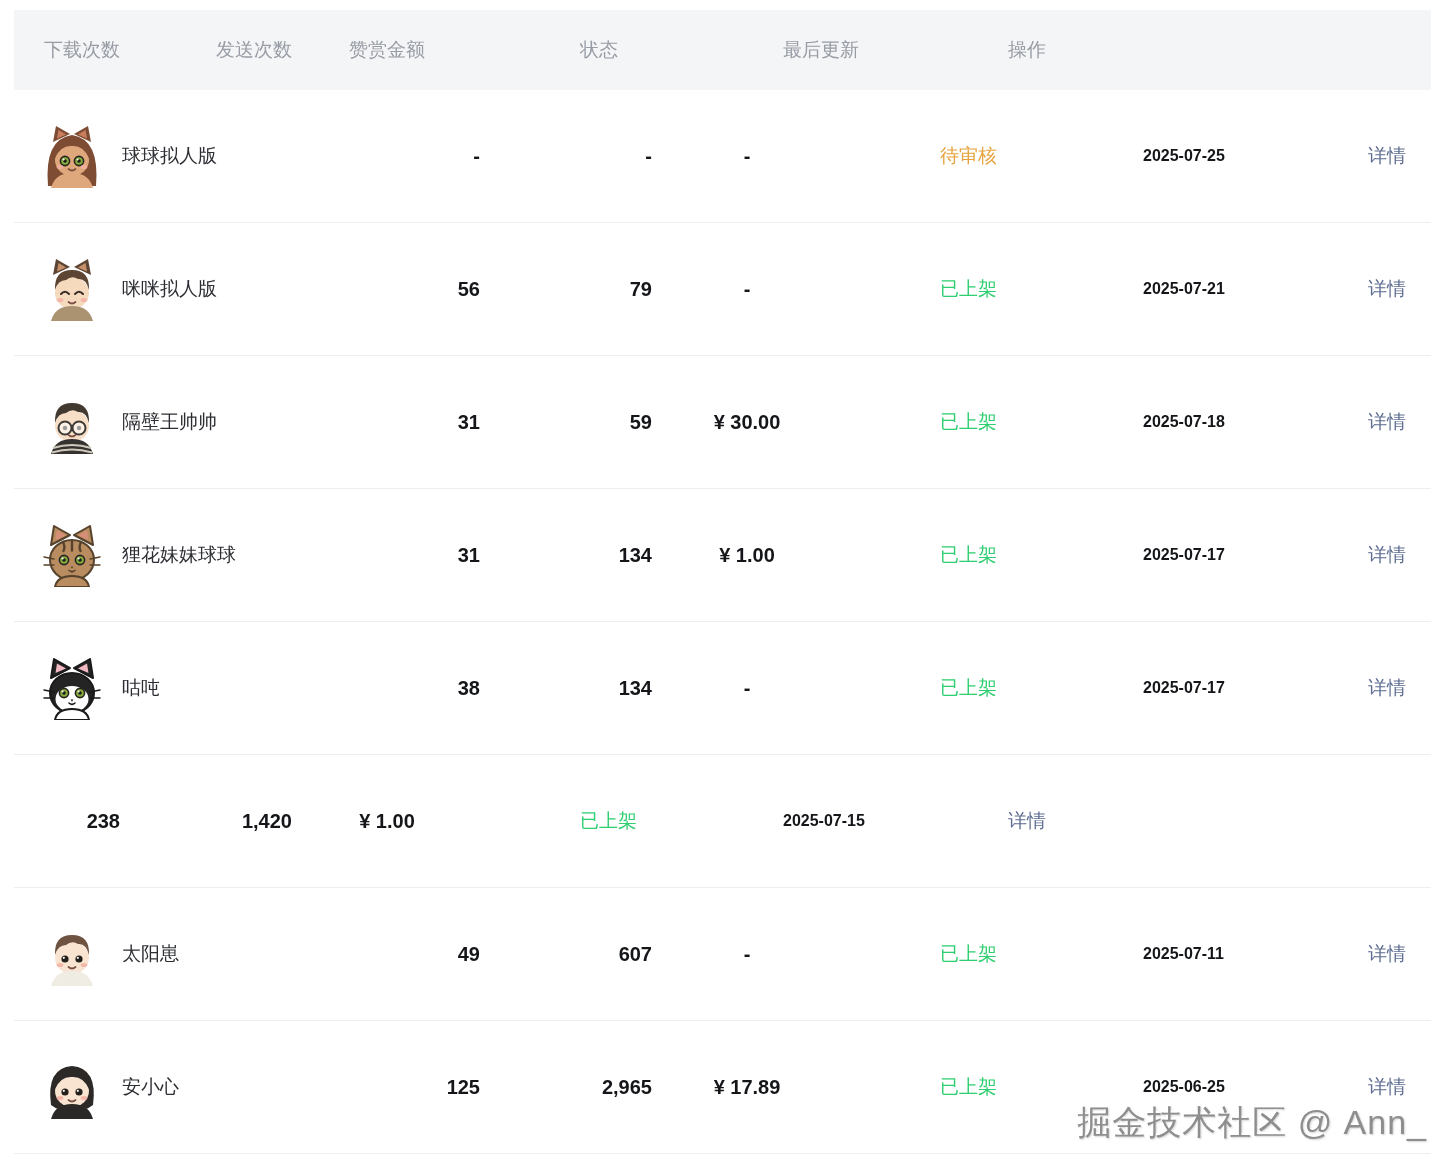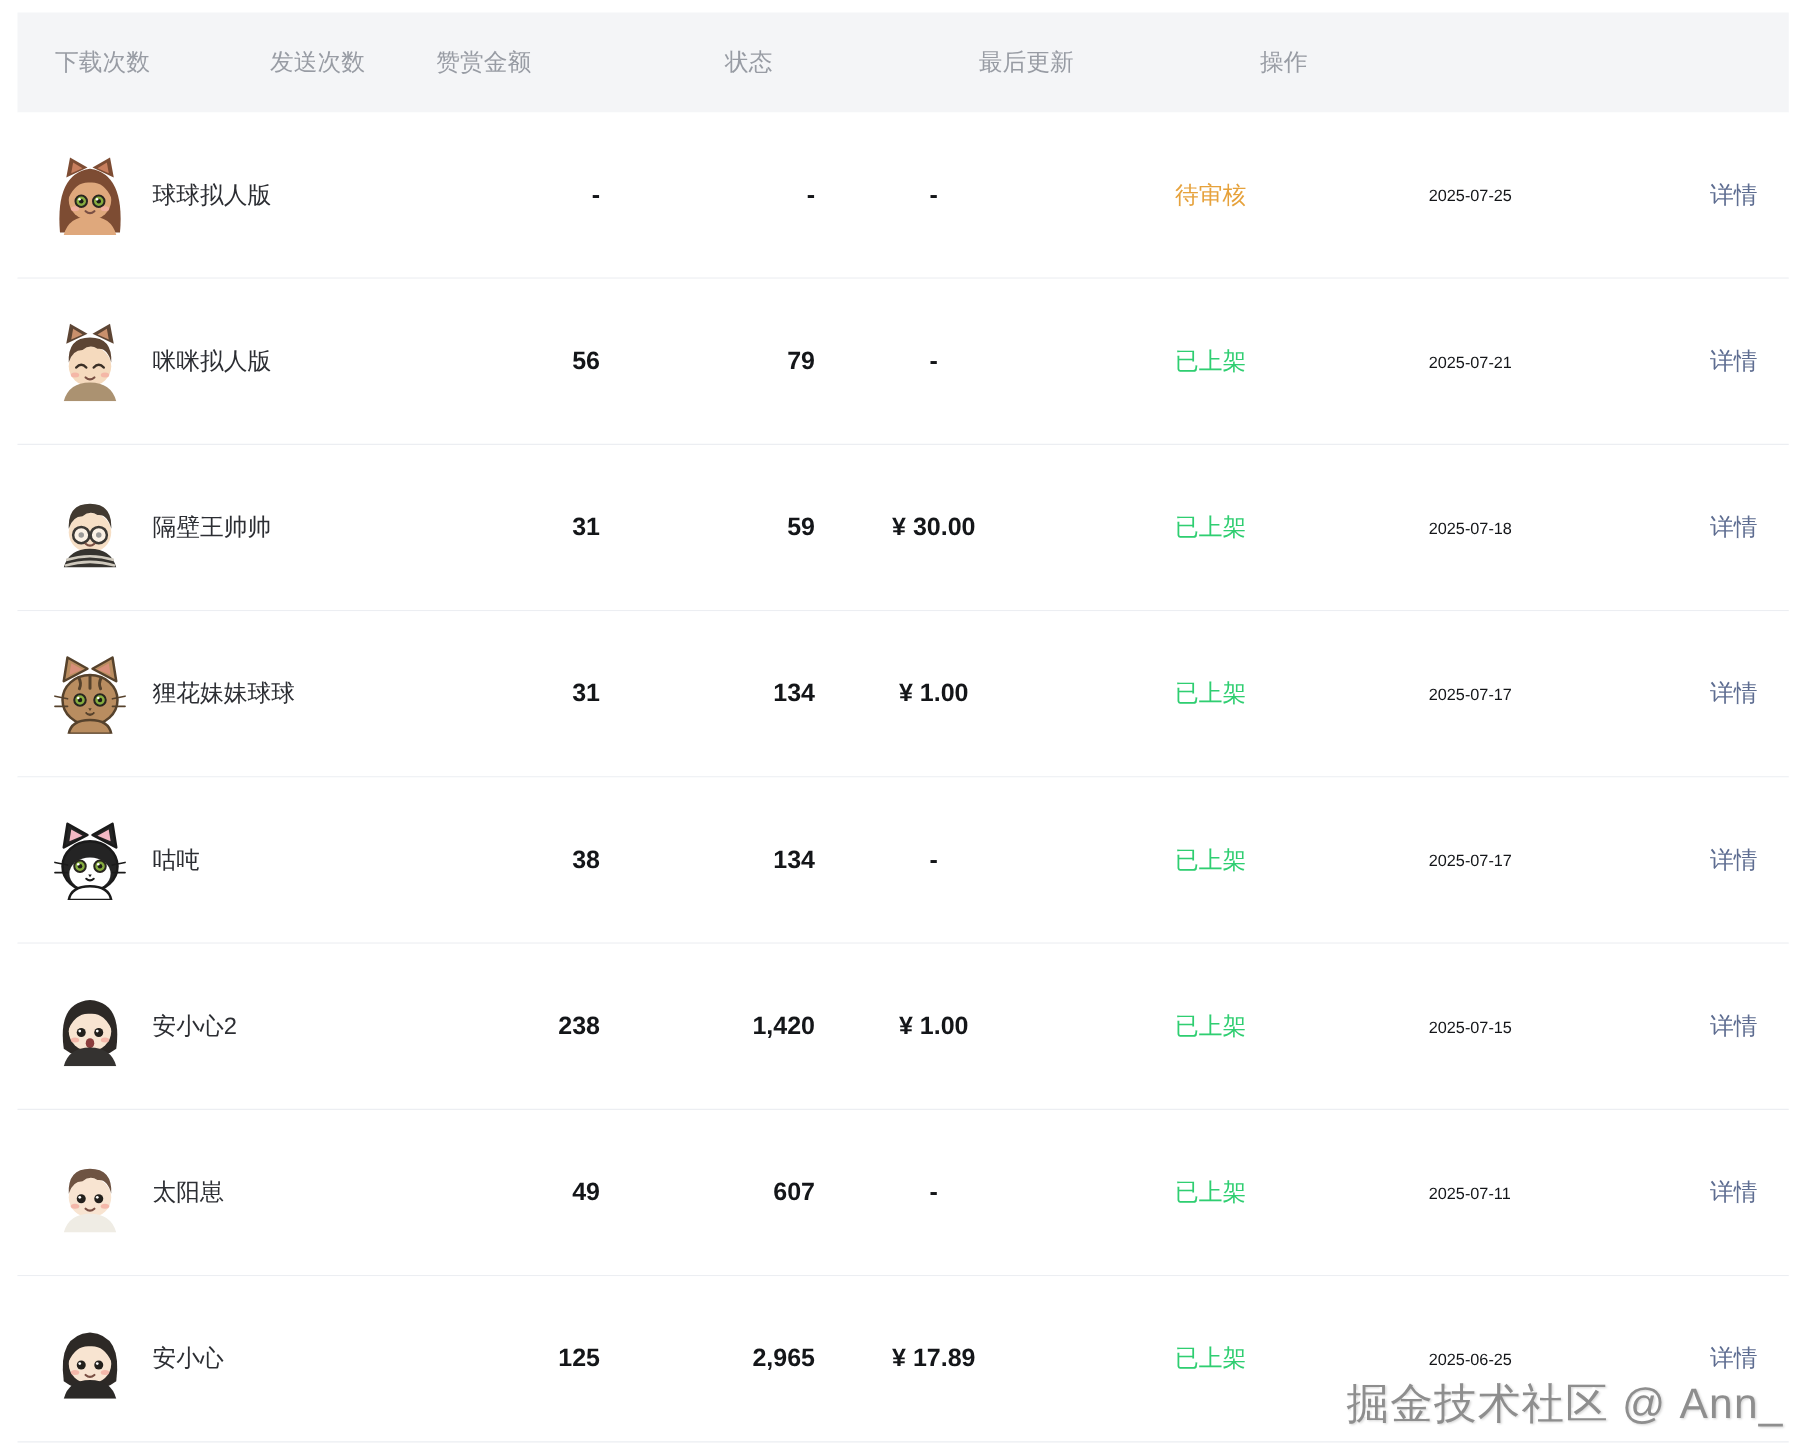--- a/index.html
+++ b/index.html
@@ -25,21 +25,21 @@
   .cell{box-sizing:border-box;flex:0 0 auto;}
   .c1{width:360px;padding-left:26px;display:flex;align-items:center;gap:18px;}
   .c2{width:110px;text-align:right;padding-right:4px;}
   .c3{width:172px;text-align:right;padding-right:4px;}
   .c4{width:190px;text-align:center;padding-right:8px;}
   .c5{width:297px;padding-left:94px;}
   .c6{width:225px;}
   .c7{width:63px;}
   .name{font-size:19px;color:#2c2e33;}
   .num{font-size:20px;font-weight:700;color:#141619;}
-  .date{font-size:13px;font-weight:400;color:#141619;}
+  .date{font-size:16px;font-weight:700;color:#141619;}
   .status{font-size:19px;}
   .status.pending{color:var(--pending,#e6a23c);}
   .status.live{color:var(--live,#2fce71);}
   .action{font-size:19px;color:var(--link,#5e6d91);cursor:pointer;text-decoration:none;}
   .avatar{width:64px;height:64px;flex:0 0 64px;display:inline-block;}
   .avatar svg{display:block;}
   .watermark{
     position:absolute;right:28px;top:1100px;
     font-size:34px;color:#8e8e8e;letter-spacing:1px;
     text-shadow:-2px -2px 1px rgba(255,255,255,.95), 1px 1px 2px rgba(0,0,0,.18);
@@ -204,85 +204,67 @@
     </div>
     <div class="cell c2 num">38</div>
     <div class="cell c3 num">134</div>
     <div class="cell c4 num">-</div>
     <div class="cell c5"><span class="status live">已上架</span></div>
     <div class="cell c6 date">2025-07-17</div>
     <div class="cell c7"><a class="action">详情</a></div>
   </div>
 
   <div class="row">
+    <div class="cell c2 num">238</div>
+    <div class="cell c3 num">1,420</div>
+    <div class="cell c4 num">¥ 1.00</div>
+    <div class="cell c5"><span class="status live">已上架</span></div>
+    <div class="cell c6 date">2025-07-15</div>
+    <div class="cell c7"><a class="action">详情</a></div>
+  </div>
+
+  <div class="row">
+    <div class="cell c1">
+      <span class="avatar">
+            <svg viewBox="0 0 64 64" width="64" height="64">
+              <ellipse cx="32" cy="36" rx="17" ry="16" fill="#f8e4d1"></ellipse>
+              <path d="M15 33 Q14 13 32 13 Q50 13 49 33 Q46 21 38 22 Q32 18 26 23 Q18 23 15 33 Z" fill="#6e5342"></path>
+              <circle cx="25" cy="37" r="3.6" fill="#23201c"></circle>
+              <circle cx="23.8" cy="35.8" r="1.1" fill="#fff"></circle>
+              <circle cx="39" cy="37" r="3.6" fill="#23201c"></circle>
+              <circle cx="37.8" cy="35.8" r="1.1" fill="#fff"></circle>
+              <ellipse cx="20" cy="43" rx="3.4" ry="2" fill="#f3b0a3" opacity=".85"></ellipse>
+              <ellipse cx="44" cy="43" rx="3.4" ry="2" fill="#f3b0a3" opacity=".85"></ellipse>
+              <path d="M28.5 45 q3.5 3 7 0" fill="none" stroke="#7a5044" stroke-width="1.8" stroke-linecap="round"></path>
+              <path d="M11 64 Q15 49 32 49 Q49 49 53 64 Z" fill="#efece4"></path>
+            </svg>
+          </span>
+      <span class="name">太阳崽</span>
+    </div>
+    <div class="cell c2 num">49</div>
+    <div class="cell c3 num">607</div>
+    <div class="cell c4 num">-</div>
+    <div class="cell c5"><span class="status live">已上架</span></div>
+    <div class="cell c6 date">2025-07-11</div>
+    <div class="cell c7"><a class="action">详情</a></div>
+  </div>
+
+  <div class="row">
     <div class="cell c1">
       <span class="avatar">
             <svg viewBox="0 0 64 64" width="64" height="64">
               <path d="M11 50 Q6 13 32 11 Q58 13 53 50 Q44 57 32 57 Q20 57 11 50 Z" fill="#2d2926"></path>
               <ellipse cx="32" cy="36" rx="17" ry="16" fill="#f8e4d1"></ellipse>
               <path d="M15 34 Q13 13 32 13 Q51 13 49 34 Q43 21 32 22 Q21 21 15 34 Z" fill="#2d2926"></path>
               <circle cx="25" cy="37" r="3.6" fill="#23201c"></circle>
               <circle cx="23.8" cy="35.8" r="1.1" fill="#fff"></circle>
               <circle cx="39" cy="37" r="3.6" fill="#23201c"></circle>
               <circle cx="37.8" cy="35.8" r="1.1" fill="#fff"></circle>
               <ellipse cx="20" cy="43" rx="3.4" ry="2" fill="#f3b0a3" opacity=".85"></ellipse>
               <ellipse cx="44" cy="43" rx="3.4" ry="2" fill="#f3b0a3" opacity=".85"></ellipse>
-              <ellipse cx="32" cy="45.5" rx="3.4" ry="4" fill="#8a3d3d"></ellipse>
-              <path d="M11 64 Q15 49 32 49 Q49 49 53 64 Z" fill="#343230"></path>
-            </svg>
-          </span>
-      <span class="name">安小心2</span>
-    </div>
-    <div class="cell c2 num">238</div>
-    <div class="cell c3 num">1,420</div>
-    <div class="cell c4 num">¥ 1.00</div>
-    <div class="cell c5"><span class="status live">已上架</span></div>
-    <div class="cell c6 date">2025-07-15</div>
-    <div class="cell c7"><a class="action">详情</a></div>
-  </div>
-
-  <div class="row">
-    <div class="cell c1">
-      <span class="avatar">
-            <svg viewBox="0 0 64 64" width="64" height="64">
-              <ellipse cx="32" cy="36" rx="17" ry="16" fill="#f8e4d1"></ellipse>
-              <path d="M15 33 Q14 13 32 13 Q50 13 49 33 Q46 21 38 22 Q32 18 26 23 Q18 23 15 33 Z" fill="#6e5342"></path>
-              <circle cx="25" cy="37" r="3.6" fill="#23201c"></circle>
-              <circle cx="23.8" cy="35.8" r="1.1" fill="#fff"></circle>
-              <circle cx="39" cy="37" r="3.6" fill="#23201c"></circle>
-              <circle cx="37.8" cy="35.8" r="1.1" fill="#fff"></circle>
-              <ellipse cx="20" cy="43" rx="3.4" ry="2" fill="#f3b0a3" opacity=".85"></ellipse>
-              <ellipse cx="44" cy="43" rx="3.4" ry="2" fill="#f3b0a3" opacity=".85"></ellipse>
-              <path d="M28.5 45 q3.5 3 7 0" fill="none" stroke="#7a5044" stroke-width="1.8" stroke-linecap="round"></path>
-              <path d="M11 64 Q15 49 32 49 Q49 49 53 64 Z" fill="#efece4"></path>
-            </svg>
-          </span>
-      <span class="name">太阳崽</span>
-    </div>
-    <div class="cell c2 num">49</div>
-    <div class="cell c3 num">607</div>
-    <div class="cell c4 num">-</div>
-    <div class="cell c5"><span class="status live">已上架</span></div>
-    <div class="cell c6 date">2025-07-11</div>
-    <div class="cell c7"><a class="action">详情</a></div>
-  </div>
-
-  <div class="row">
-    <div class="cell c1">
-      <span class="avatar">
-            <svg viewBox="0 0 64 64" width="64" height="64">
-              <path d="M11 50 Q6 13 32 11 Q58 13 53 50 Q44 57 32 57 Q20 57 11 50 Z" fill="#2d2926"></path>
-              <ellipse cx="32" cy="36" rx="17" ry="16" fill="#f8e4d1"></ellipse>
-              <path d="M15 34 Q13 13 32 13 Q51 13 49 34 Q43 21 32 22 Q21 21 15 34 Z" fill="#2d2926"></path>
-              <circle cx="25" cy="37" r="3.6" fill="#23201c"></circle>
-              <circle cx="23.8" cy="35.8" r="1.1" fill="#fff"></circle>
-              <circle cx="39" cy="37" r="3.6" fill="#23201c"></circle>
-              <circle cx="37.8" cy="35.8" r="1.1" fill="#fff"></circle>
-              <ellipse cx="20" cy="43" rx="3.4" ry="2" fill="#f3b0a3" opacity=".85"></ellipse>
-              <ellipse cx="44" cy="43" rx="3.4" ry="2" fill="#f3b0a3" opacity=".85"></ellipse>
               <path d="M28.5 45 q3.5 3 7 0" fill="none" stroke="#7a5044" stroke-width="1.8" stroke-linecap="round"></path>
               <path d="M11 64 Q15 49 32 49 Q49 49 53 64 Z" fill="#2b2927"></path>
             </svg>
           </span>
       <span class="name">安小心</span>
     </div>
     <div class="cell c2 num">125</div>
     <div class="cell c3 num">2,965</div>
     <div class="cell c4 num">¥ 17.89</div>
     <div class="cell c5"><span class="status live">已上架</span></div>

